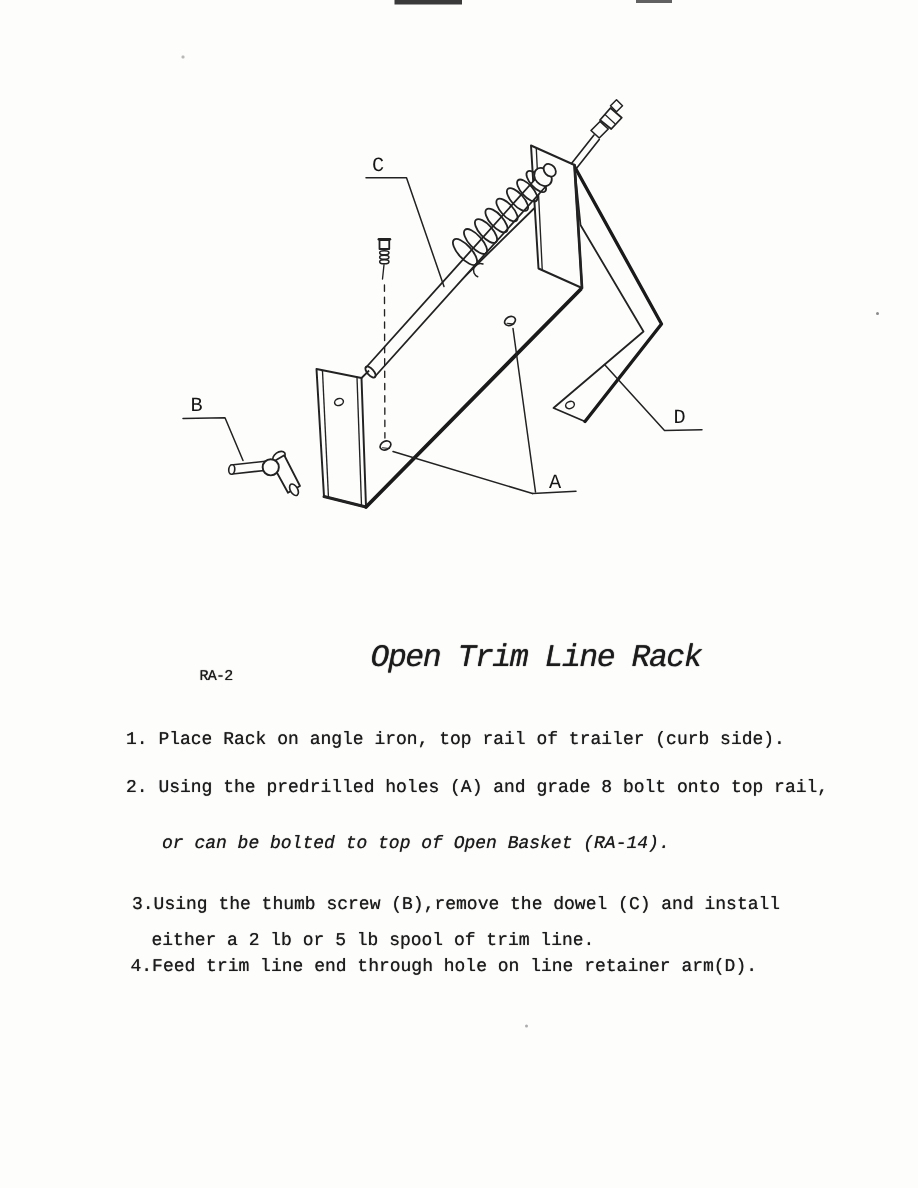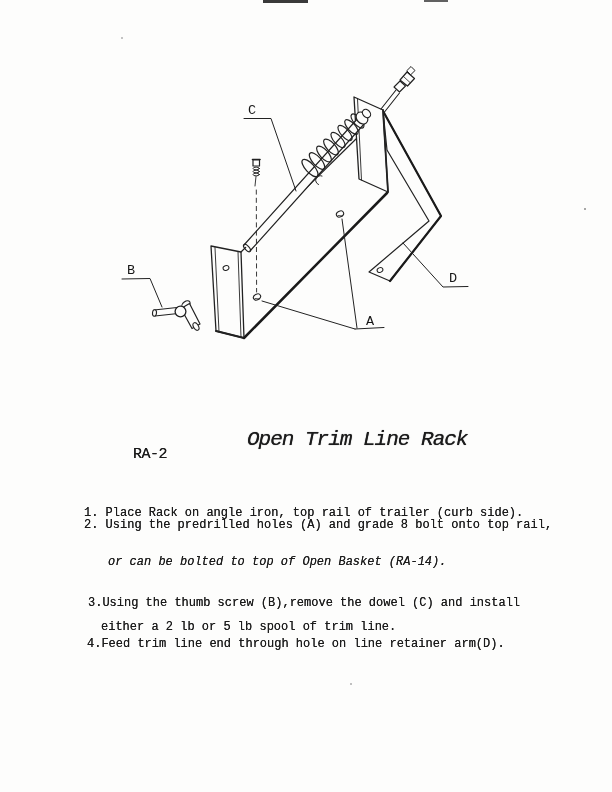--- a/index.html
+++ b/index.html
@@ -6,33 +6,33 @@
   .page{
     position:relative;width:612px;height:792px;margin:0 auto;
     background:#fdfdfc;overflow:hidden;
     font-family:"Liberation Mono", monospace;color:#1b1b1b;
   }
   .diagram-svg{position:absolute;left:0;top:0;}
   .scan-mark{position:absolute;background:#3a3a3a;}
   .speck{position:absolute;background:#8a8a8a;border-radius:50%;}
   .title-row span{position:absolute;white-space:pre;}
   .model-no{
-    left:133px;top:446px;font-size:15px;letter-spacing:-0.5px;
+    left:133px;top:446px;font-size:10px;letter-spacing:-0.5px;
     text-shadow:0 0 .6px #222;
   }
   .doc-title{
     left:247px;top:428px;font-size:21px;letter-spacing:-1px;
     text-shadow:0 0 .7px #222;
     font-style:italic;
   }
   .instr{
     position:absolute;font-size:12px;letter-spacing:0;
     white-space:pre;text-shadow:0 0 .5px #333;
   }
-  .l0{left:84px;top:486px;margin-top:20px;}
+  .l0{left:84px;top:486px;}
   .l1{left:84px;top:518px;}
   .l2{left:108px;top:555px;font-style:italic;}
   .l3{left:88px;top:596px;}
   .l4{left:101px;top:620px;}
   .l5{left:87px;top:637px;}
   .lbl{
     font-family:"Liberation Mono", monospace;font-size:13.5px;fill:#161616;
   }
 </style>
 </head>

